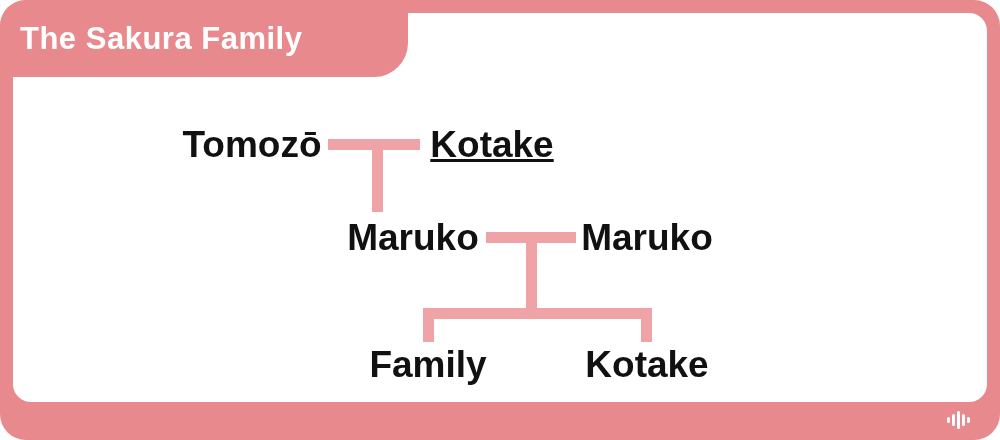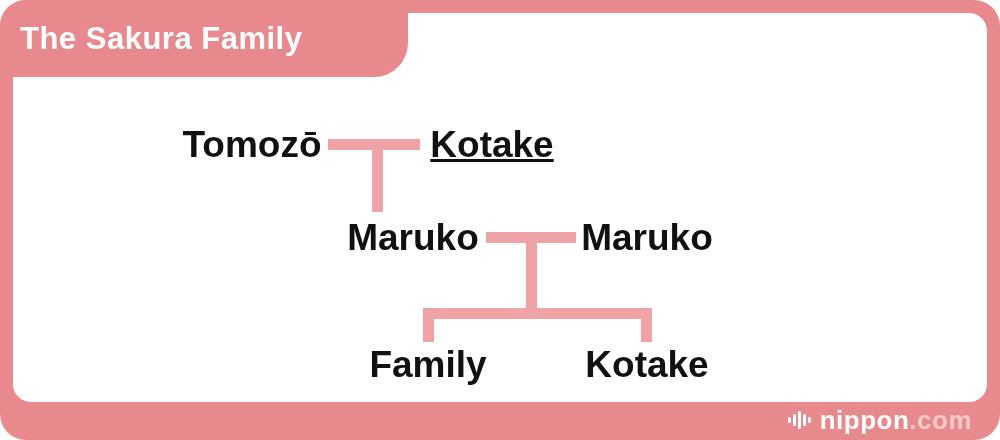--- a/index.html
+++ b/index.html
@@ -124,18 +124,15 @@
   <div class="logo">
     <svg class="logo-icon" width="26" height="26" viewBox="0 0 26 26" aria-hidden="true">
       <g fill="#ffffff">
         <rect x="1" y="10" width="3" height="6" rx="1.5"></rect>
         <rect x="6" y="7" width="3" height="12" rx="1.5"></rect>
         <rect x="11" y="4" width="3" height="18" rx="1.5"></rect>
         <rect x="16" y="7" width="3" height="12" rx="1.5"></rect>
         <rect x="21" y="10" width="3" height="6" rx="1.5"></rect>
       </g>
     </svg>
-    <span>
-      <span class="brand">nippon</span><span class="brand-suffix">.com</span>
-    </span>
   </div>
 
 </div>
 
 </body></html>

